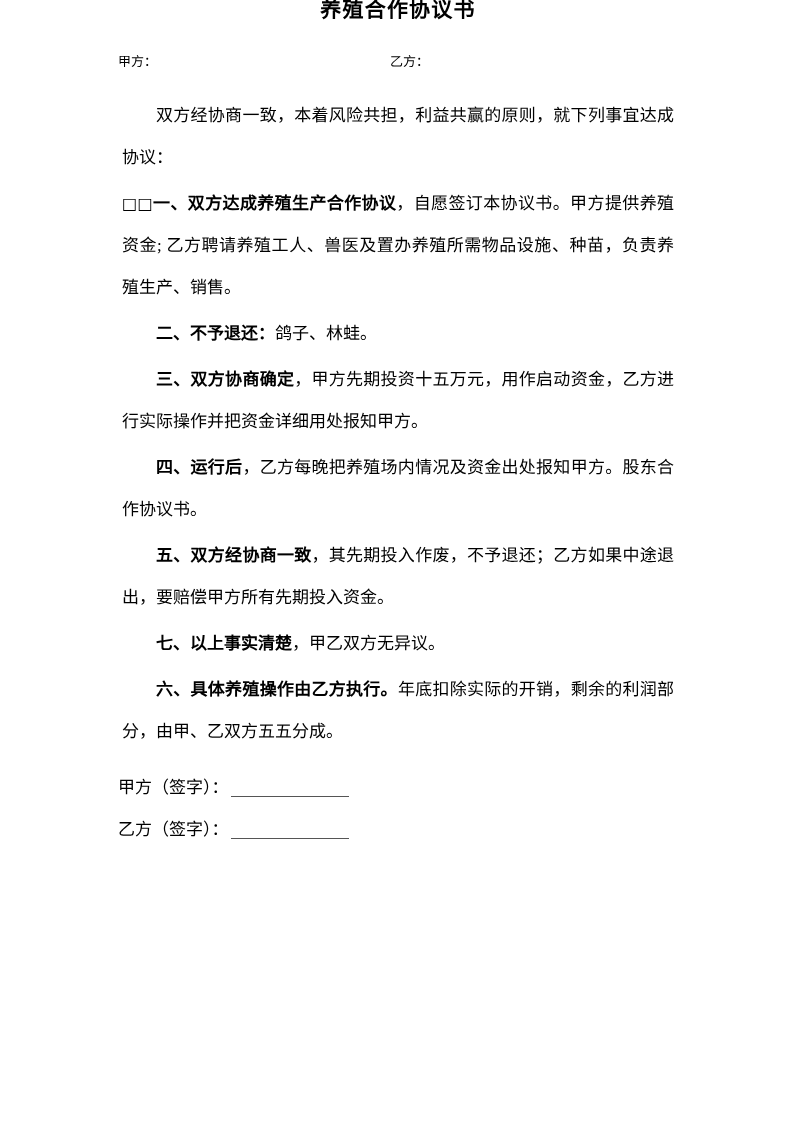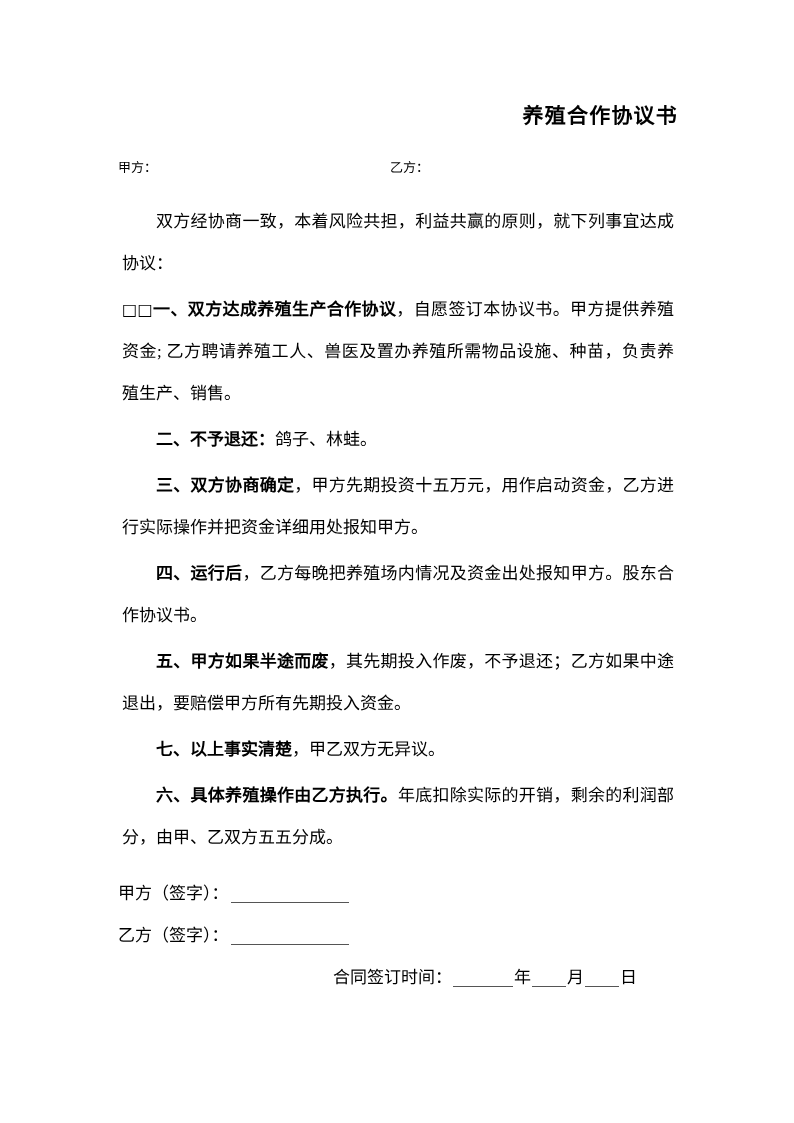--- a/index.html
+++ b/index.html
@@ -22,27 +22,26 @@
   }
   .content {
     position: absolute;
     left: 118px;
     top: 0;
     width: 560px;
   }
 
   
   .doc-title {
-    text-align: right;
+    text-align: center;
     font-size: 21px;
     font-weight: bold;
     line-height: 1;
     letter-spacing: 1.2px;
     margin: 0;
-    padding-top: 106px;
   }
 
   
   .parties-row {
     display: block;
     position: relative;
     font-size: 13px;
     line-height: 1;
     margin-top: 34px;
     height: 20px;
@@ -147,21 +146,21 @@
 
     <p class="para">
       <b>三、双方协商确定</b><span>，甲方先期投资十五万元，用作启动资金，乙方进行实际操作并把资金详细用处报知甲方。</span>
     </p>
 
     <p class="para">
       <b>四、运行后</b><span>，乙方每晚把养殖场内情况及资金出处报知甲方。股东合作协议书。</span>
     </p>
 
     <p class="para">
-      <b>五、甲方如果半途而废</b><span>，其先期投入作废，不予退还；乙方如果中途退出，要赔偿甲方所有先期投入资金。</span>
+      <b>五、双方经协商一致</b><span>，其先期投入作废，不予退还；乙方如果中途退出，要赔偿甲方所有先期投入资金。</span>
     </p>
 
     <p class="para">
       <b>七、以上事实清楚</b><span>，甲乙双方无异议。</span>
     </p>
 
     <p class="para">
       <b>六、具体养殖操作由乙方执行。</b><span>年底扣除实际的开销，剩余的利润部分，由甲、乙双方五五分成。</span>
     </p>
 
@@ -169,20 +168,17 @@
     <div class="sign-block">
 
       <p class="sign-line">
         <span>甲方（签字）：</span><span class="blank-long"></span>
       </p>
 
       <p class="sign-line">
         <span>乙方（签字）：</span><span class="blank-long"></span>
       </p>
 
-      <p class="date-line">
-        <span>合同签订时间：</span><span class="blank-year"></span><span>年</span><span class="blank-md"></span><span>月</span><span class="blank-md"></span><span>日</span>
-      </p>
 
     </div>
 
   </div>
 </div>
 
 </body></html>

